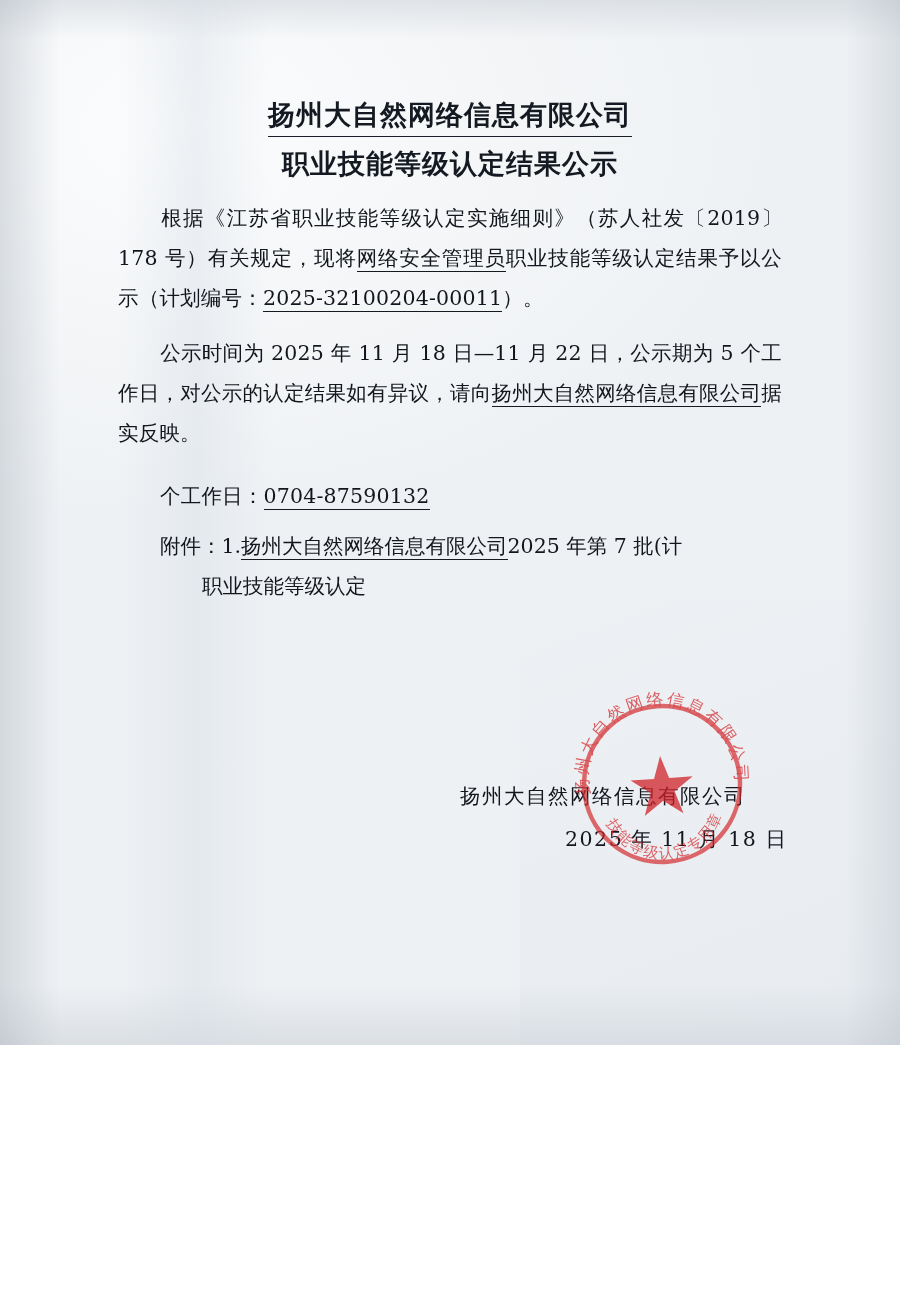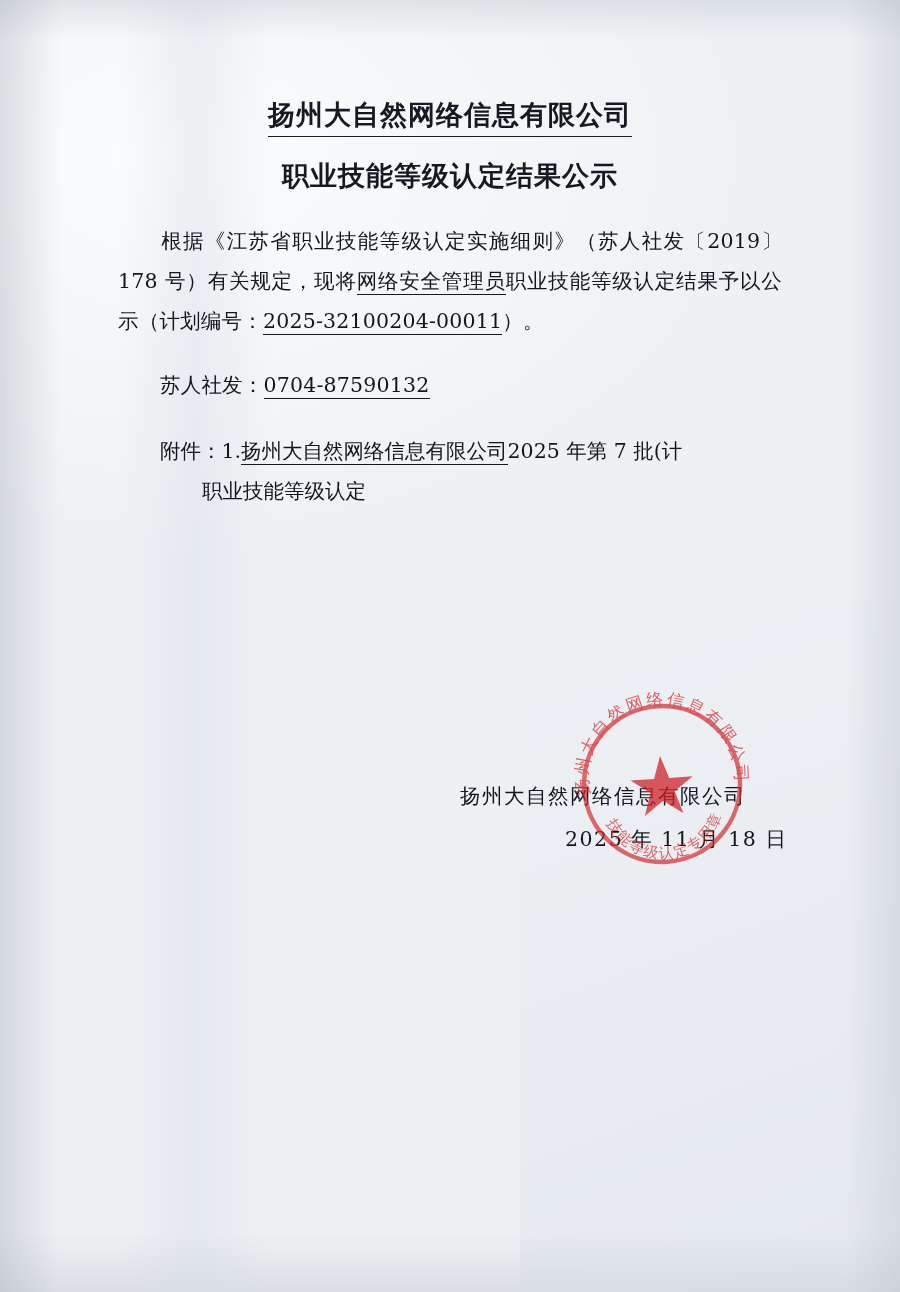--- a/index.html
+++ b/index.html
@@ -9,21 +9,21 @@
   body {
     width: 900px;
     height: 1292px;
     background: #ffffff;
     font-family: "DejaVu Serif", "Liberation Serif", serif;
     overflow: hidden;
   }
   .page {
     position: relative;
     width: 900px;
-    height: 1292px;
+    height: 1045px;
     background:
       radial-gradient(ellipse 600px 400px at 20% 12%, #fbfcfd 0%, #f3f5f7 60%, #eef1f4 100%),
       linear-gradient(125deg, #f7f8fa 0%, #eef1f4 35%, #f6f7f9 60%, #e9edf1 100%);
     overflow: hidden;
   }
   
   .shade {
     position: absolute;
     pointer-events: none;
   }
@@ -70,43 +70,43 @@
   }
   .title-line-1 {
     padding-top: 96px;
     display: inline-block;
     border-bottom: 1.6px solid #1a1f27;
     padding-bottom: 2px;
   }
   .title-wrap-1 { text-align: center; }
   .title-line-2 {
     display: inline-block;
-    margin-top: 20px;
+    margin-top: 8px;
     text-align: center;
   }
   .title-wrap-2 { text-align: center; }
 
   .para {
     font-size: 20.5px;
     line-height: 1.95;
     color: #13171d;
     text-align: justify;
     text-justify: inter-ideograph;
-    margin-top: 26px;
+    margin-top: 15px;
     letter-spacing: 0.2px;
   }
   .indent { display: inline-block; width: 2.05em; }
 
   .u { border-bottom: 1.4px solid #151a21; padding-bottom: 1px; }
   .num { font-family: "DejaVu Serif", "Liberation Serif", serif; }
 
   .phone-para { margin-top: 24px; }
 
   .attach {
-    margin-top: 26px;
+    margin-top: 10px;
     font-size: 20.5px;
     line-height: 1.95;
     color: #13171d;
   }
   .attach-l1 { text-indent: 2.05em; }
   .attach-l2 { padding-left: 4.1em; }
   .attach-l3 { padding-left: 4.1em; }
 
   .signature {
     position: absolute;
@@ -152,23 +152,26 @@
       <span class="title title-line-1">扬州大自然网络信息有限公司</span>
     </div>
     <div class="title-wrap-2">
       <span class="title title-line-2">职业技能等级认定结果公示</span>
     </div>
 
     <div class="para">
       <span class="indent"></span><span>根据《江苏省职业技能等级认定实施细则》（苏人社发〔2019〕178 号）有关规定，现将</span><span class="u">网络安全管理员</span><span>职业技能等级认定结果予以公示（计划编号：</span><span class="u num">2025-32100204-00011</span><span>）。</span>
     </div>
 
+    <div class="para">
+      <span class="indent"></span><span>公示时间为 2025 年 11 月 18 日—11 月 22 日，公示期为 5 个工作日，对公示的认定结果如有异议，请向</span><span class="u">扬州大自然网络信息有限公司</span><span>据实反映。</span>
+    </div>
 
     <div class="para phone-para">
-      <span class="indent"></span><span>苏人社发：</span><span class="u num">0704-87590132</span>
+      <span class="indent"></span><span>个工作日：</span><span class="u num">0704-87590132</span>
     </div>
 
     <div class="attach">
       <div class="attach-l1">
         <span>附件：1.</span><span class="u">扬州大自然网络信息有限公司</span><span>2025 年第 7 批(计</span>
       </div>
       <div class="attach-l3">职业技能等级认定</div>
     </div>
 
   </div>

